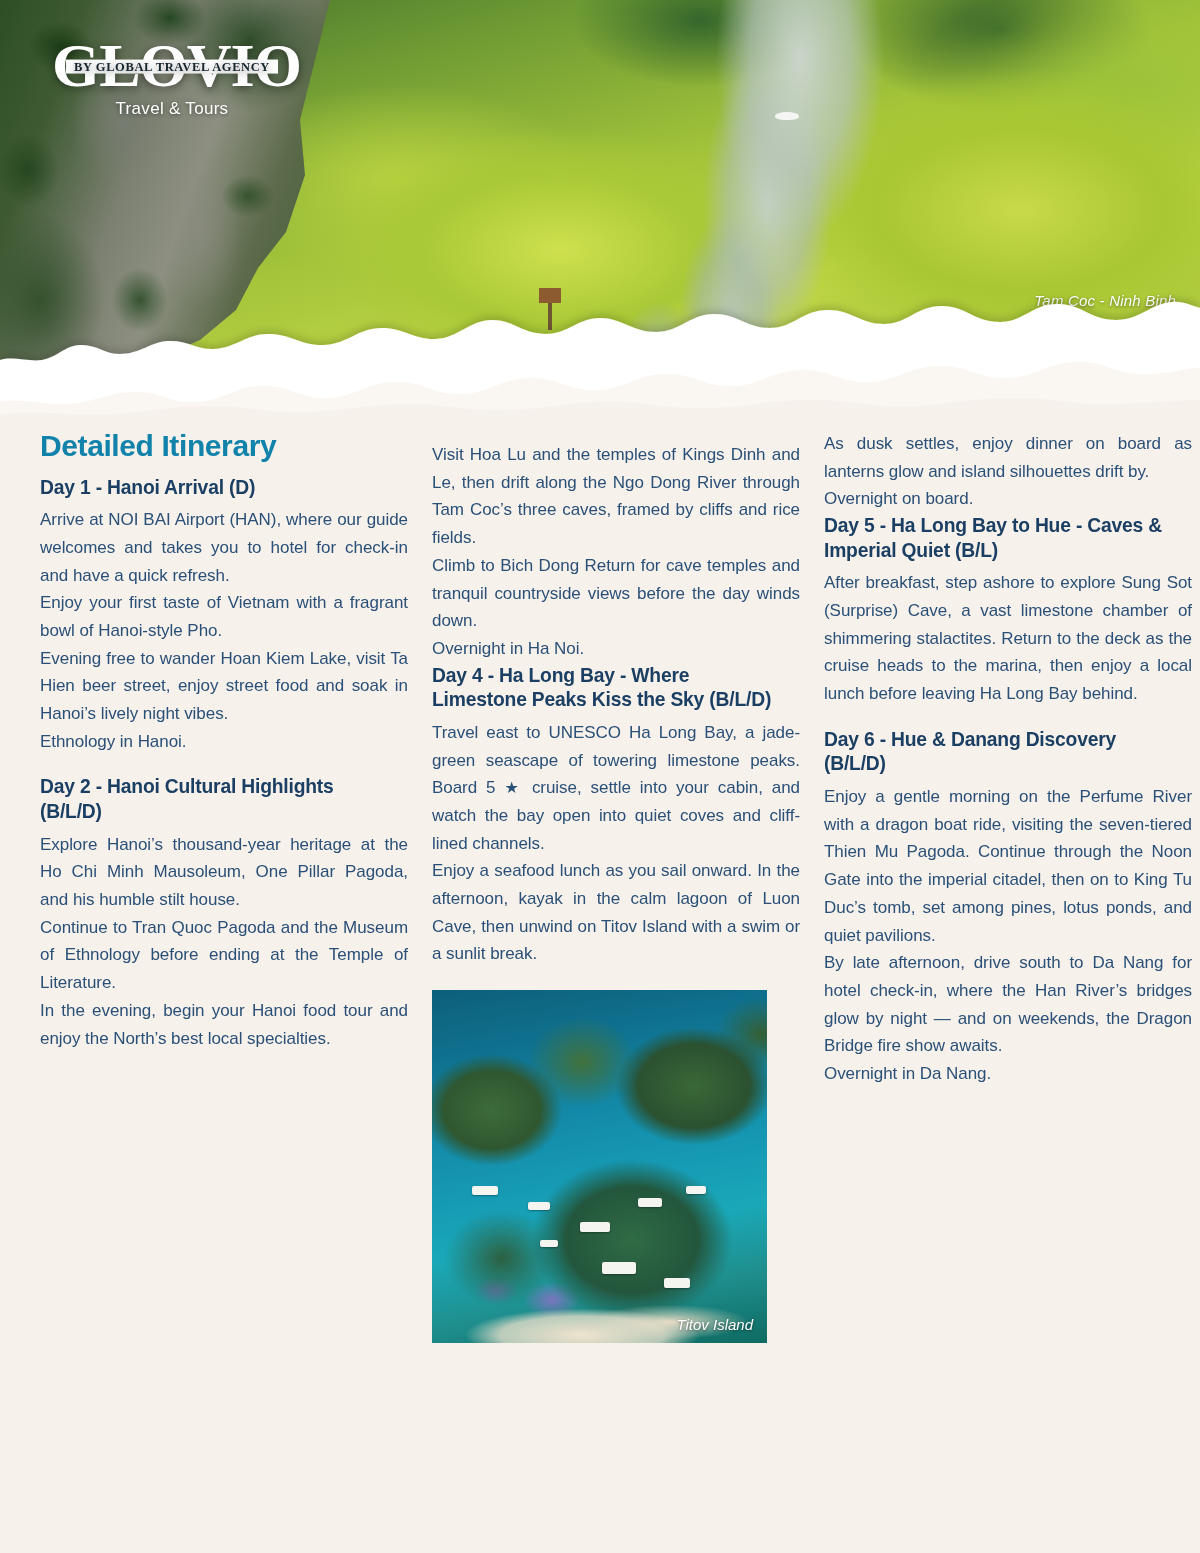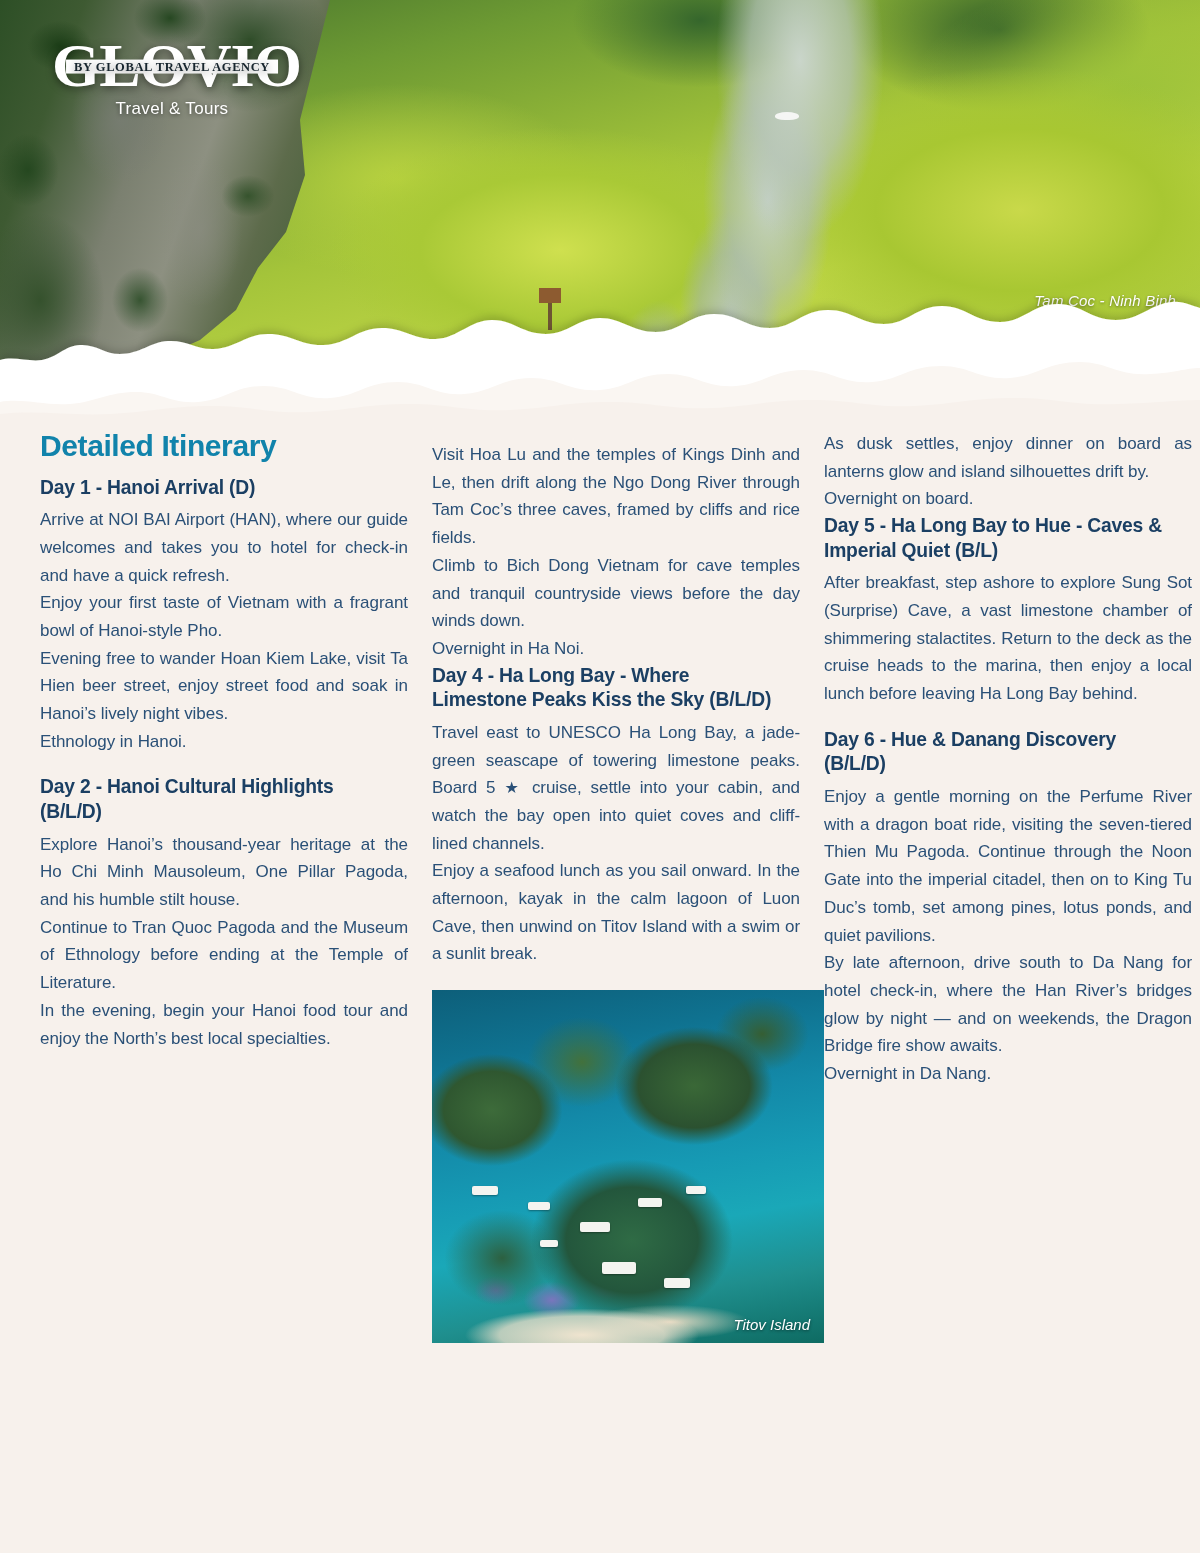--- a/index.html
+++ b/index.html
@@ -210,21 +210,21 @@
 
   .day-block + .day-block { margin-top: 19px; }
   .day-block { margin-bottom: 0; }
 
   .star { font-size: 16px; }
 
   
   .photo-card {
     position: relative;
     margin-top: 22px;
-    width: 392px;
+    width: 335px;
     height: 353px;
     overflow: hidden;
     background: #0d4c5e;
   }
   .photo-bay {
     position: absolute;
     inset: 0;
     background:
       
       radial-gradient(ellipse 150px 34px at 150px 345px, #efe4cf 0%, rgba(238,226,205,.75) 55%, rgba(238,226,205,0) 78%),
@@ -331,21 +331,21 @@
       <div class="day-head">Day 2 - Hanoi Cultural Highlights (B/L/D)</div>
       <div class="para">Explore Hanoi’s thousand-year heritage at the Ho Chi Minh Mausoleum, One Pillar Pagoda, and his humble stilt house.</div>
       <div class="para">Continue to Tran Quoc Pagoda and the Museum of Ethnology before ending at the Temple of Literature.</div>
       <div class="para">In the evening, begin your Hanoi food tour and enjoy the North’s best local specialties.</div>
     </div>
 
   </div>
 
   <div class="col col-mid">
     <div class="para">Visit Hoa Lu and the temples of Kings Dinh and Le, then drift along the Ngo Dong River through Tam Coc’s three caves, framed by cliffs and rice fields.</div>
-    <div class="para">Climb to Bich Dong Vietnam for cave temples and tranquil countryside views before the day winds down.</div>
+    <div class="para">Climb to Bich Dong Return for cave temples and tranquil countryside views before the day winds down.</div>
     <div class="para last">Overnight in Ha Noi.</div>
 
     <div class="day-block">
       <div class="day-head">Day 4 - Ha Long Bay - Where Limestone Peaks Kiss the Sky (B/L/D)</div>
       <div class="para"><span>Travel east to UNESCO Ha Long Bay, a jade-green seascape of towering limestone peaks. Board 5 </span><span class="star">★</span><span> cruise, settle into your cabin, and watch the bay open into quiet coves and cliff-lined channels.</span></div>
       <div class="para">Enjoy a seafood lunch as you sail onward. In the afternoon, kayak in the calm lagoon of Luon Cave, then unwind on Titov Island with a swim or a sunlit break.</div>
     </div>
 
     <div class="photo-card">
       <div class="photo-bay"></div>

